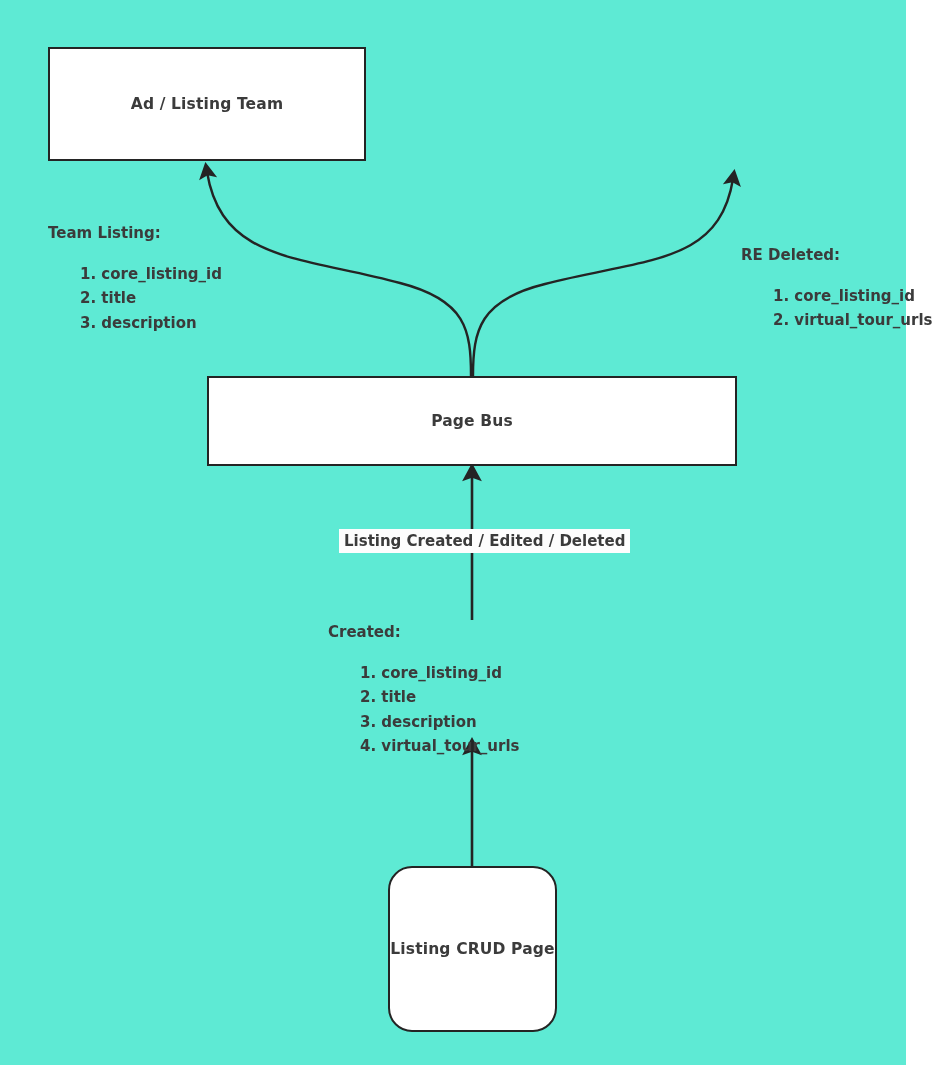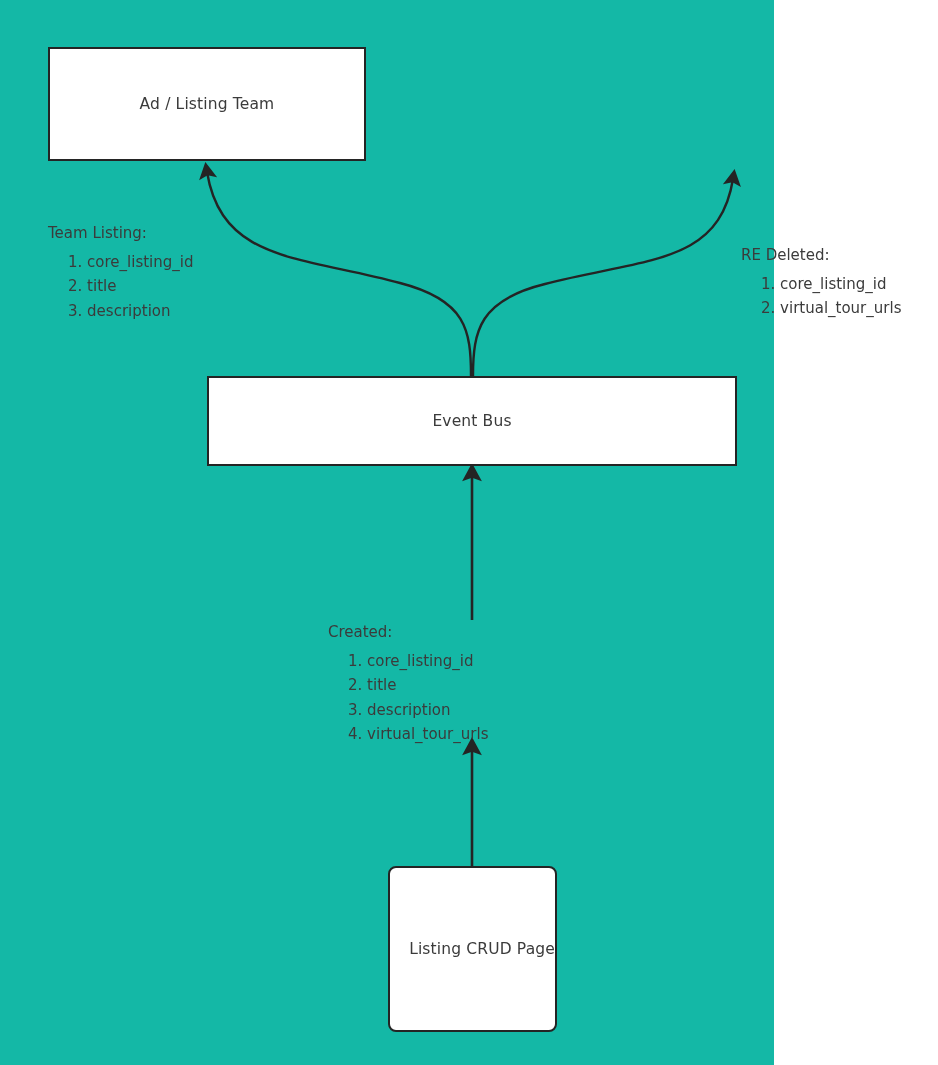--- a/index.html
+++ b/index.html
@@ -14,23 +14,24 @@
     position: relative;
     overflow: hidden;
     font-family: "DejaVu Sans", "Liberation Sans", sans-serif;
     -webkit-font-smoothing: antialiased;
   }
 
   #canvas {
     position: absolute;
     left: 0;
     top: 0;
-    width: 774px;
+    width: 906px;
     height: 1065px;
-    background: #14b8a6;
+    background: #5eead4;
+    font-weight: bold;
   }
 
   
   #edges {
     position: absolute;
     left: 0;
     top: 0;
     width: 938px;
     height: 1065px;
     z-index: 1;
@@ -44,22 +45,21 @@
     background: #ffffff;
     border: 2px solid #242424;
     display: flex;
     align-items: center;
     justify-content: center;
     color: #3b3b3b;
     font-size: 15.5px;
     letter-spacing: 0.15px;
   }
   .node.rounded {
-    border-radius: 8px;
-    justify-content: flex-end;
+    border-radius: 24px;
   }
   .node-label {
     display: block;
     text-align: center;
     line-height: 1.2;
     white-space: nowrap;
   }
 
   #node-ad-listing-team { left: 48px;  top: 47px;  width: 318px; height: 114px; }
   #node-re-team        { left: 575px; top: 47px;  width: 318px; height: 119px; }
@@ -73,21 +73,21 @@
     color: #3b3b3b;
     font-size: 15px;
     line-height: 24.5px;
     white-space: nowrap;
     background: transparent;
   }
   .edge-label .heading {
     display: block;
   }
   .edge-label ol {
-    margin: 4px;
+    margin: 16px;
     padding: 0 0 0 16px;
     list-style: none;
     counter-reset: fieldnum;
   }
   .edge-label ol li {
     counter-increment: fieldnum;
     white-space: nowrap;
   }
   .edge-label ol li::before {
     content: counter(fieldnum) ". ";
@@ -132,21 +132,21 @@
 
     <line x1="472" y1="620" x2="472" y2="474" stroke="#242424" stroke-width="2.6" marker-end="url(#arrowhead)"></line>
   </svg>
 
   <div class="node" id="node-ad-listing-team">
     <span class="node-label">Ad / Listing Team</span>
   </div>
 
 
   <div class="node" id="node-event-bus">
-    <span class="node-label">Event Bus</span>
+    <span class="node-label">Page Bus</span>
   </div>
 
   <div class="node rounded" id="node-listing-crud">
     <span class="node-label">Listing CRUD Page</span>
   </div>
 
   <div class="edge-label" id="label-core-listing">
     <span class="heading">Team Listing:</span>
     <ol>
       <li>core_listing_id</li>
@@ -156,20 +156,21 @@
   </div>
 
   <div class="edge-label" id="label-re-listing">
     <span class="heading">RE Deleted:</span>
     <ol>
       <li>core_listing_id</li>
       <li>virtual_tour_urls</li>
     </ol>
   </div>
 
+  <div class="edge-label-inline" id="label-listing-event">Listing Created / Edited / Deleted</div>
 
   <div class="edge-label" id="label-listing">
     <span class="heading">Created:</span>
     <ol>
       <li>core_listing_id</li>
       <li>title</li>
       <li>description</li>
       <li>virtual_tour_urls</li>
     </ol>
   </div>

